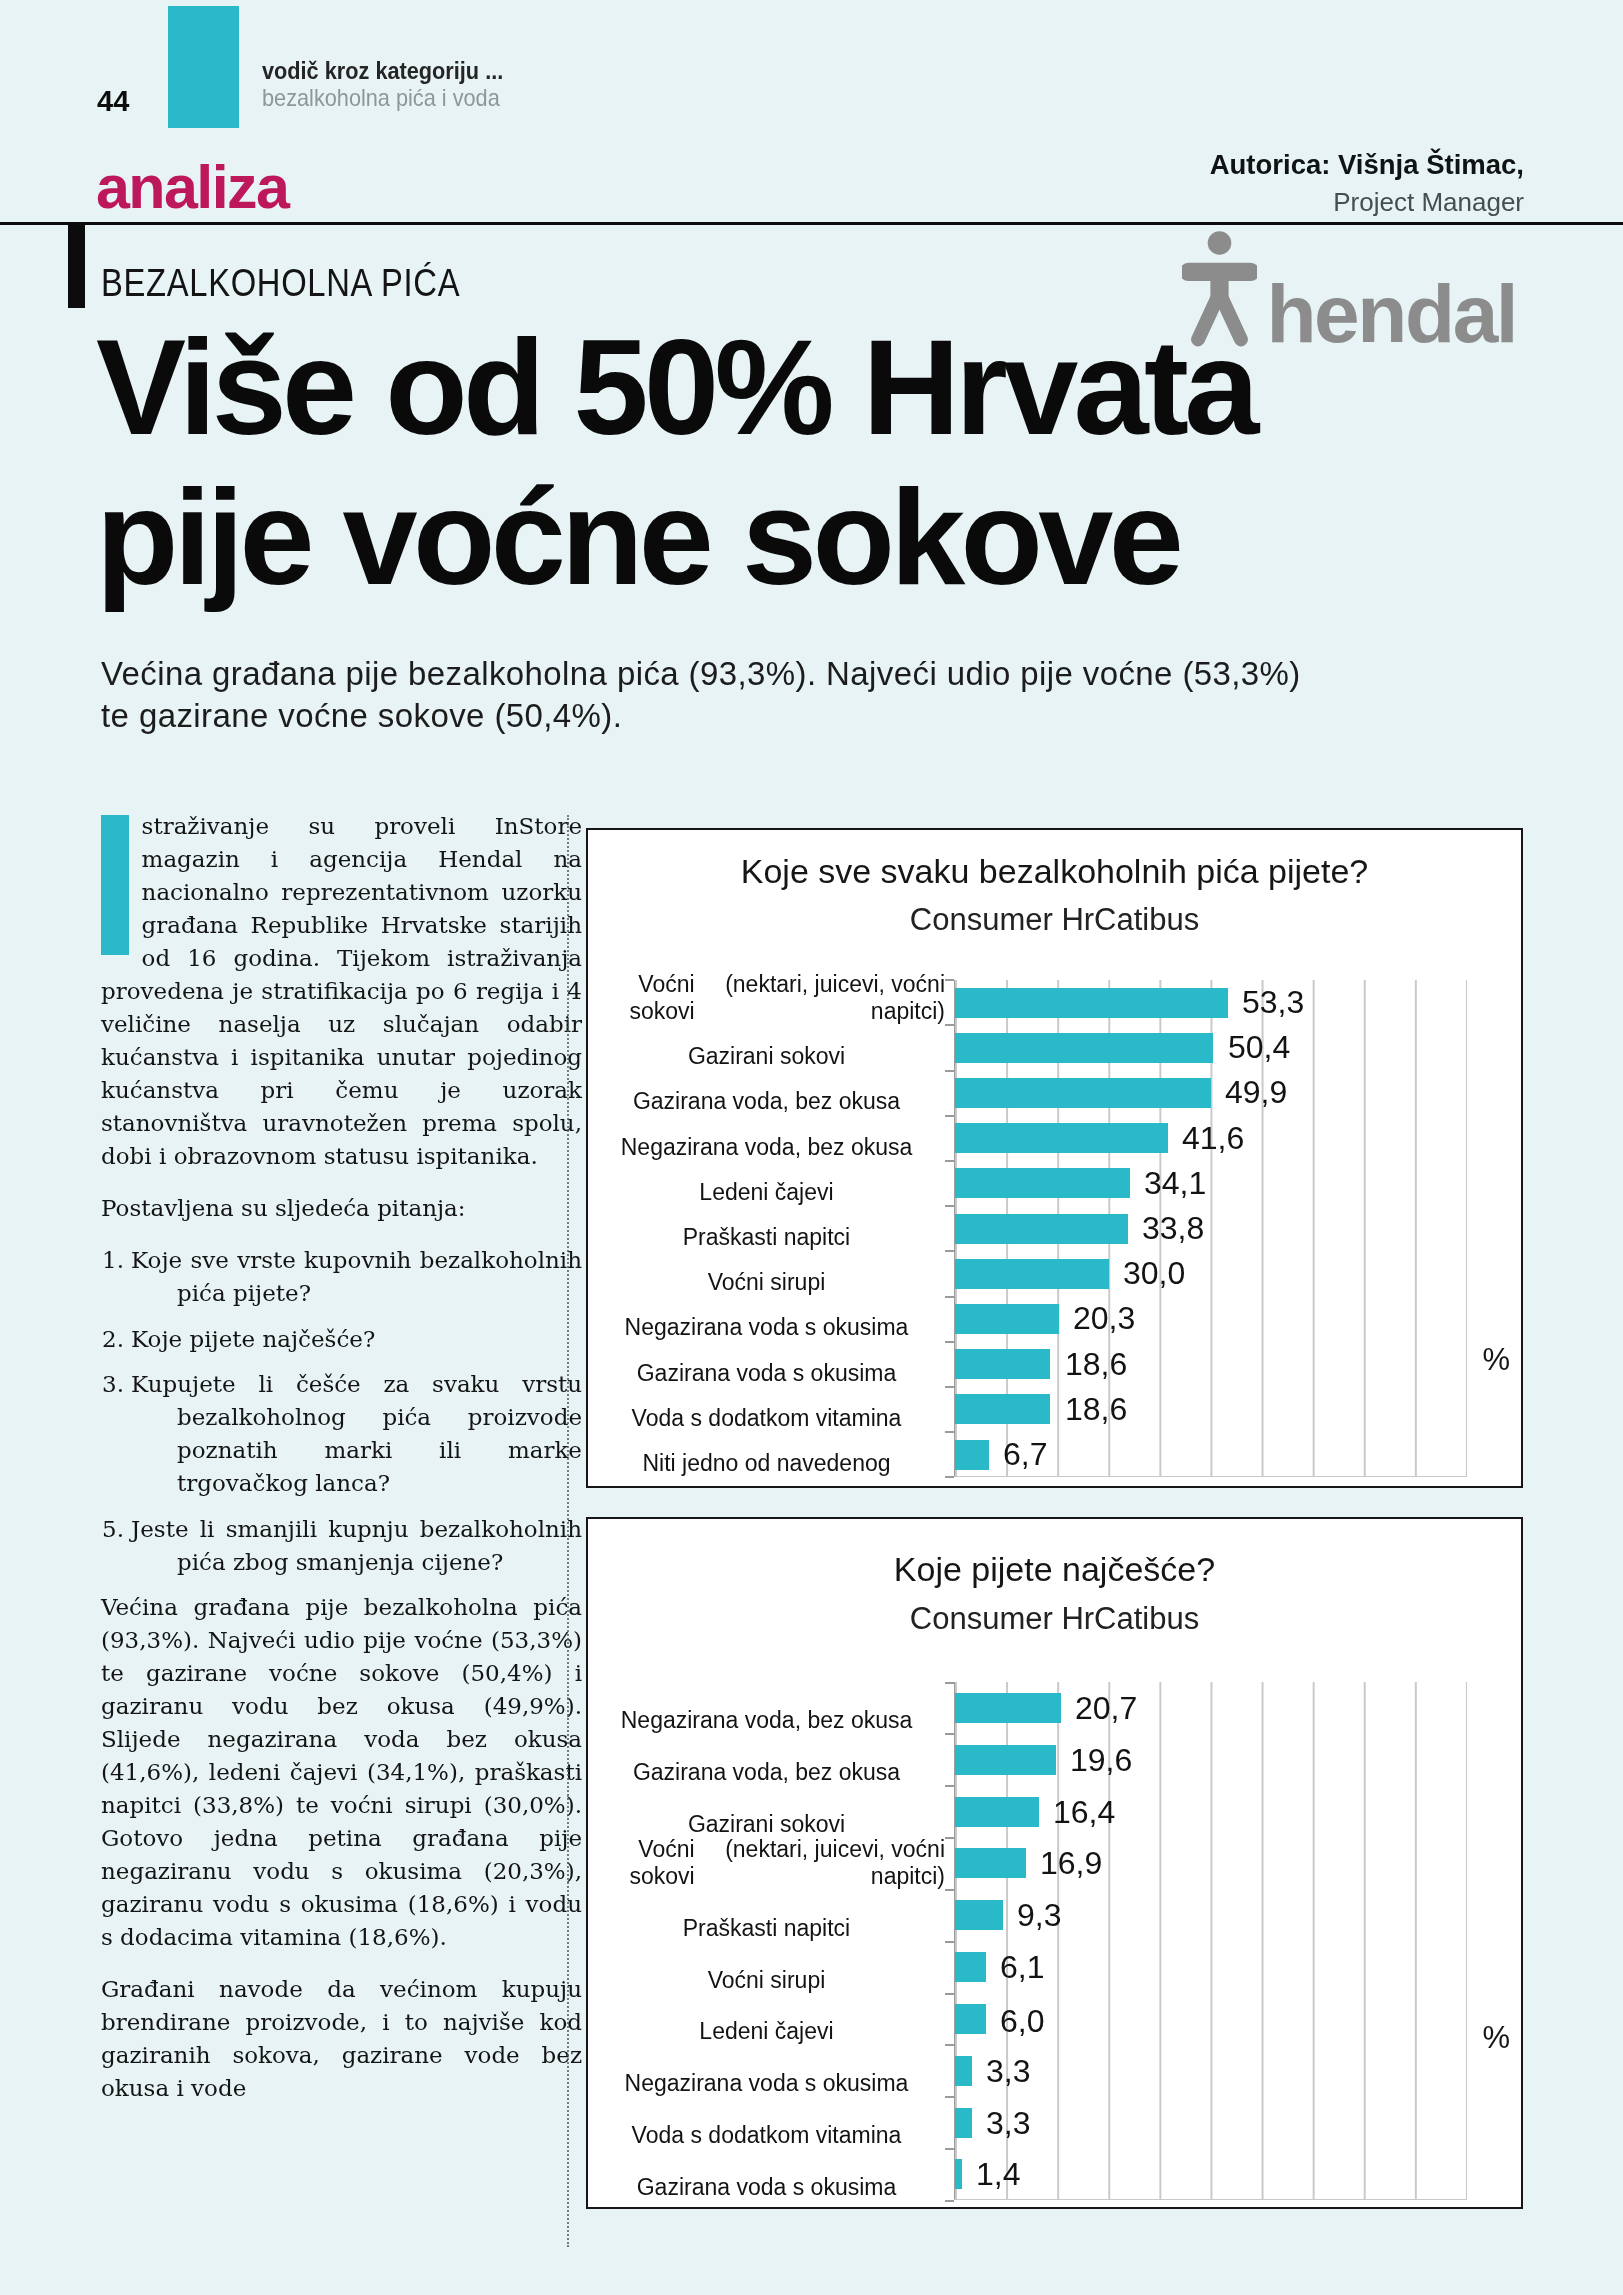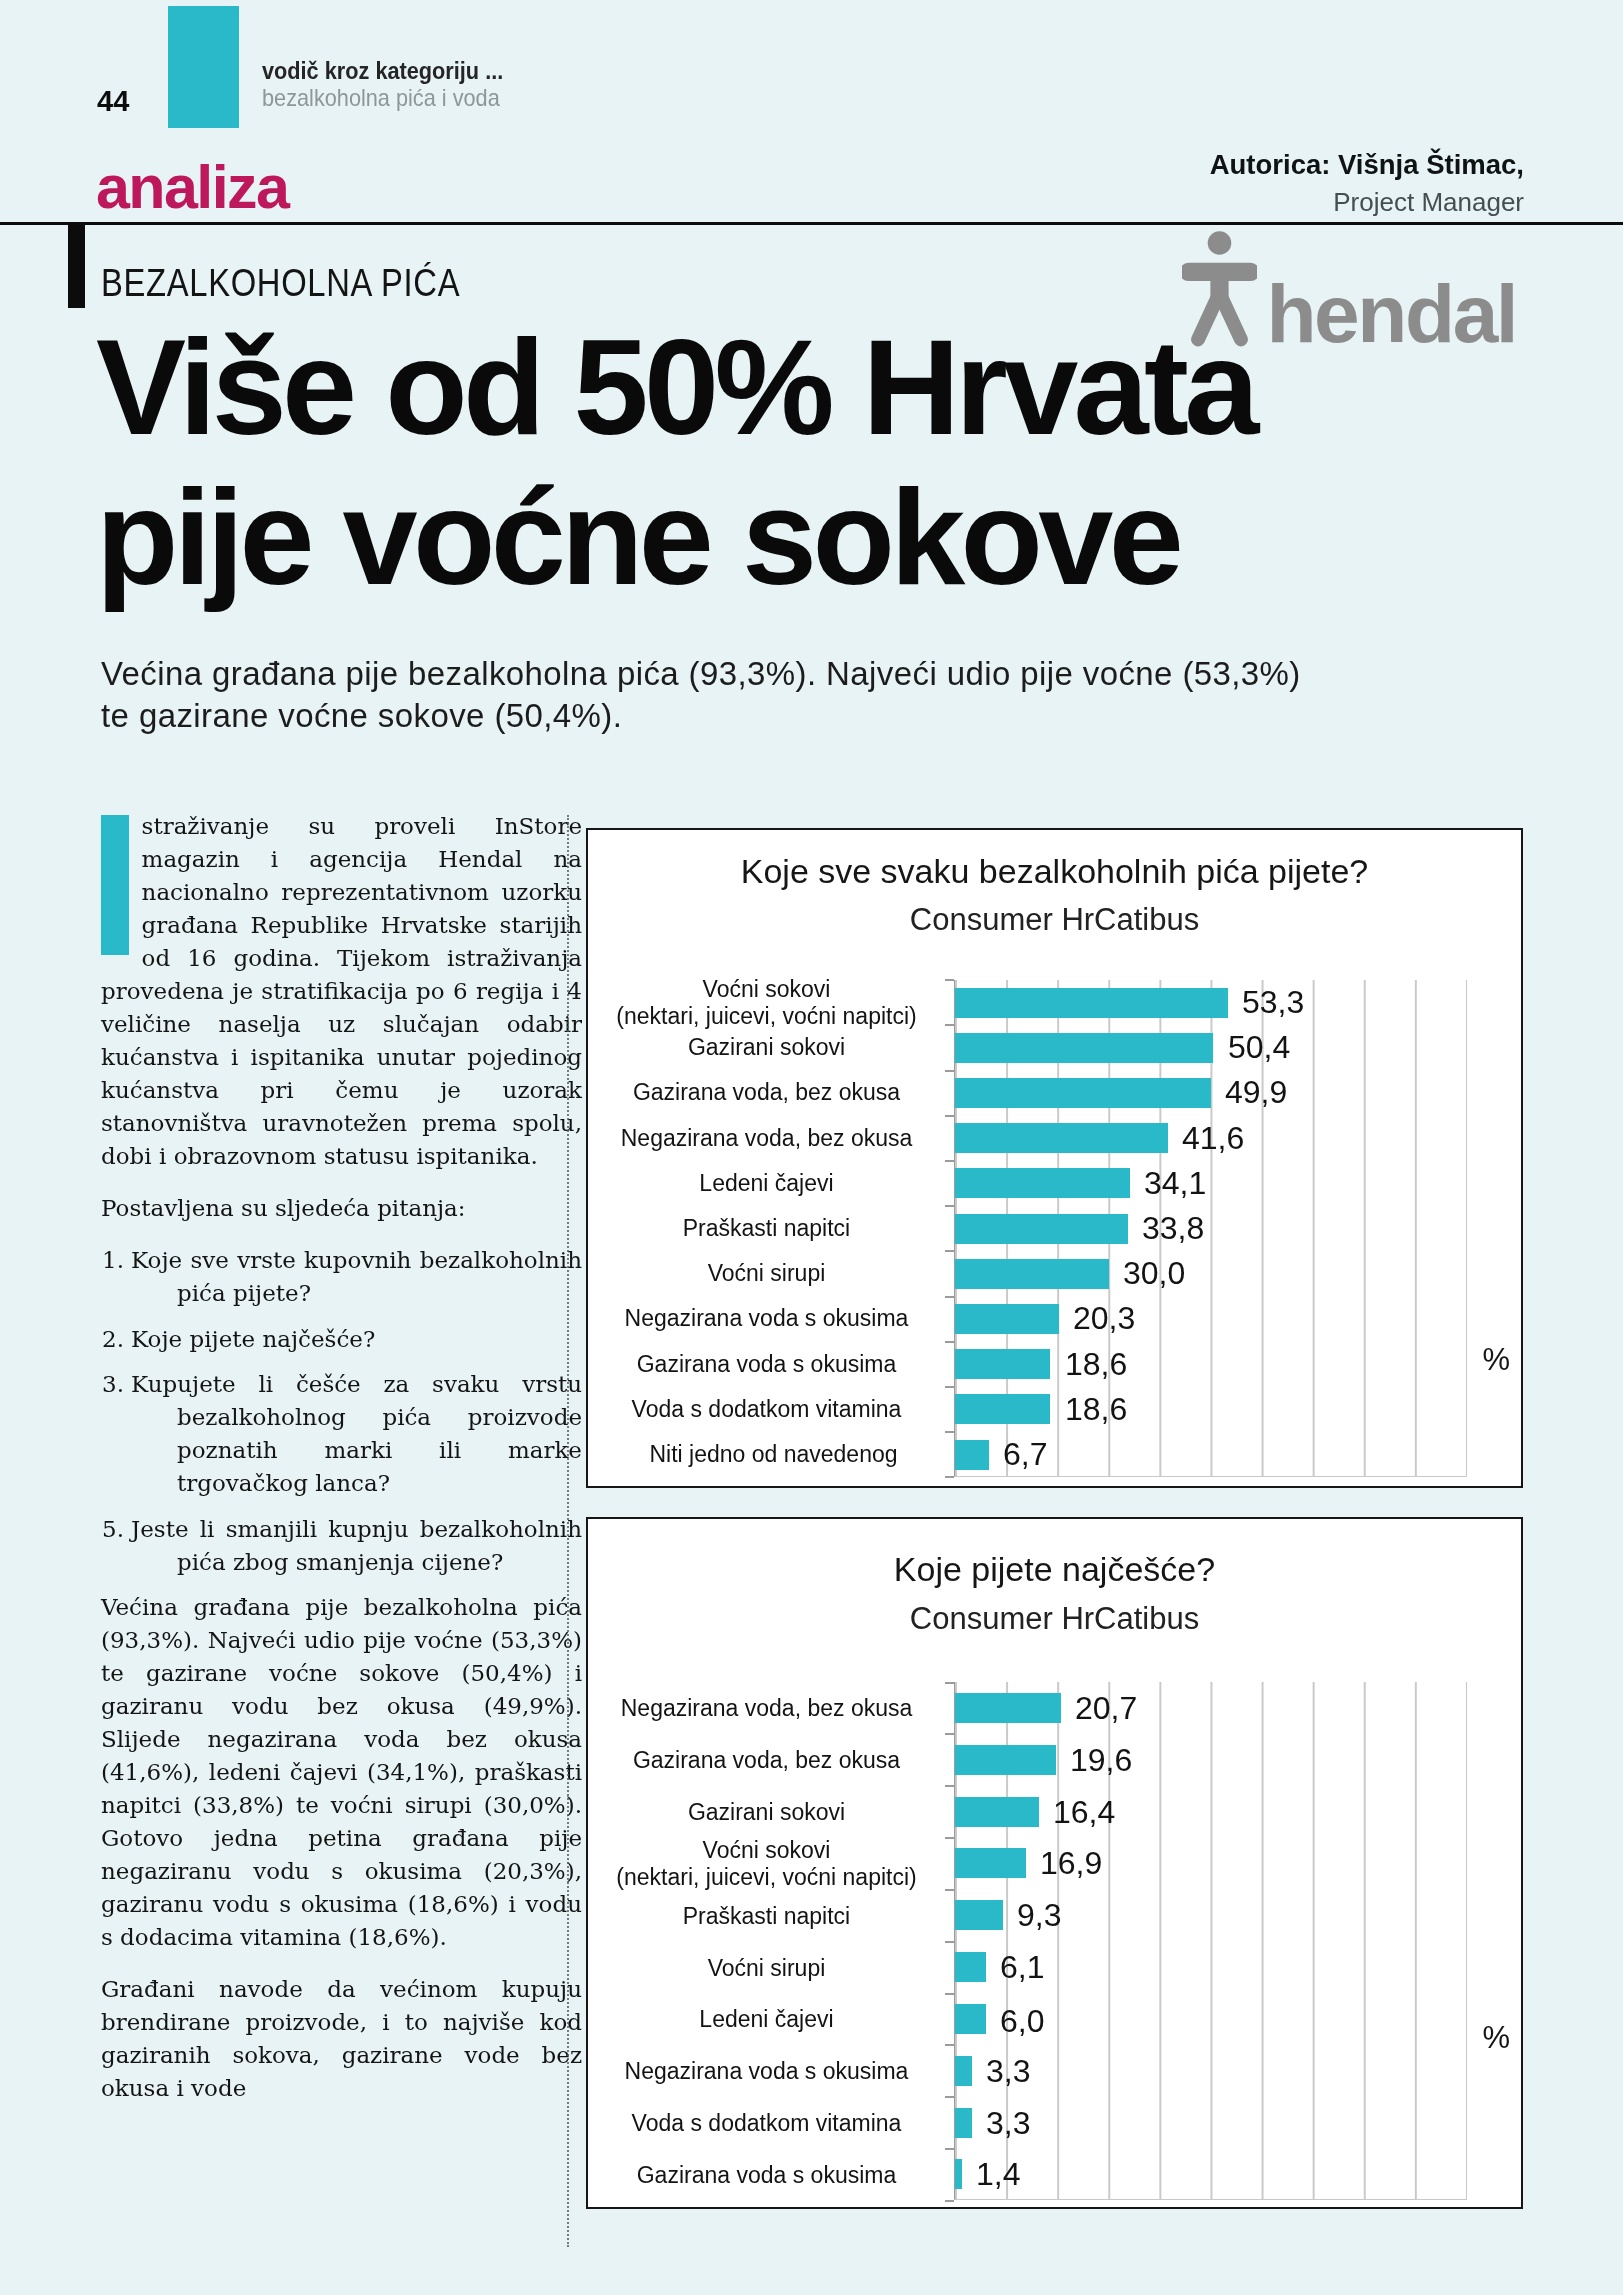--- a/index.html
+++ b/index.html
@@ -55,22 +55,22 @@
   .chart-box-2 .chart-subtitle{top:82px;}
 
   .plot{position:absolute;left:366px;width:513px;box-sizing:border-box;
     background-image:linear-gradient(to right,#c9c9c9 1.6px,rgba(0,0,0,0) 1.6px);
     background-size:10% 100%;
     border-right:1.6px solid #c9c9c9;border-bottom:1.6px solid #c9c9c9;
     border-left:1.6px solid #9b9b9b;}
   .chart-box-1 .plot{top:150px;height:497px;}
   .chart-box-2 .plot{top:163px;height:518px;}
 
-  .cat-label{position:absolute;display:flex;flex-direction:column;justify-content:center;
-    align-items:center;text-align:right;font-size:23px;line-height:27px;color:#131313;left:0;}
+  .cat-label{position:absolute;display:flex;flex-direction:row;justify-content:center;
+    align-items:flex-end;text-align:right;font-size:23px;line-height:27px;color:#131313;left:0;}
   .bar{position:absolute;left:0;height:30px;}
   .val{position:absolute;display:flex;align-items:center;font-size:32px;color:#131313;}
   .tick{position:absolute;width:9.4px;height:1.6px;background:#9b9b9b;}
   .pct{position:absolute;right:11px;font-size:31px;color:#161616;}
   .chart-box-1 .pct{top:512px;}
   .chart-box-2 .pct{top:501px;}
 </style>
 </head>
 <body>
 
@@ -176,21 +176,21 @@
     </div>
     <div class="cat-label" style="top: 466px; height: 45px; width: 357px;">
       <div>Negazirana voda s okusima</div>
     </div>
     <div class="cat-label" style="top: 512px; height: 45px; width: 357px;">
       <div>Gazirana voda s okusima</div>
     </div>
     <div class="cat-label" style="top: 557px; height: 45px; width: 357px;">
       <div>Voda s dodatkom vitamina</div>
     </div>
-    <div class="cat-label" style="top: 602px; height: 45px; width: 357px; margin-left: 7px;">
+    <div class="cat-label" style="top: 602px; height: 45px; width: 357px;">
       <div>Niti jedno od navedenog</div>
     </div>
     <div class="tick" style="top: 149px; left: 357px;"></div>
     <div class="tick" style="top: 194px; left: 357px;"></div>
     <div class="tick" style="top: 240px; left: 357px;"></div>
     <div class="tick" style="top: 285px; left: 357px;"></div>
     <div class="tick" style="top: 330px; left: 357px;"></div>
     <div class="tick" style="top: 375px; left: 357px;"></div>
     <div class="tick" style="top: 420px; left: 357px;"></div>
     <div class="tick" style="top: 466px; left: 357px;"></div>

